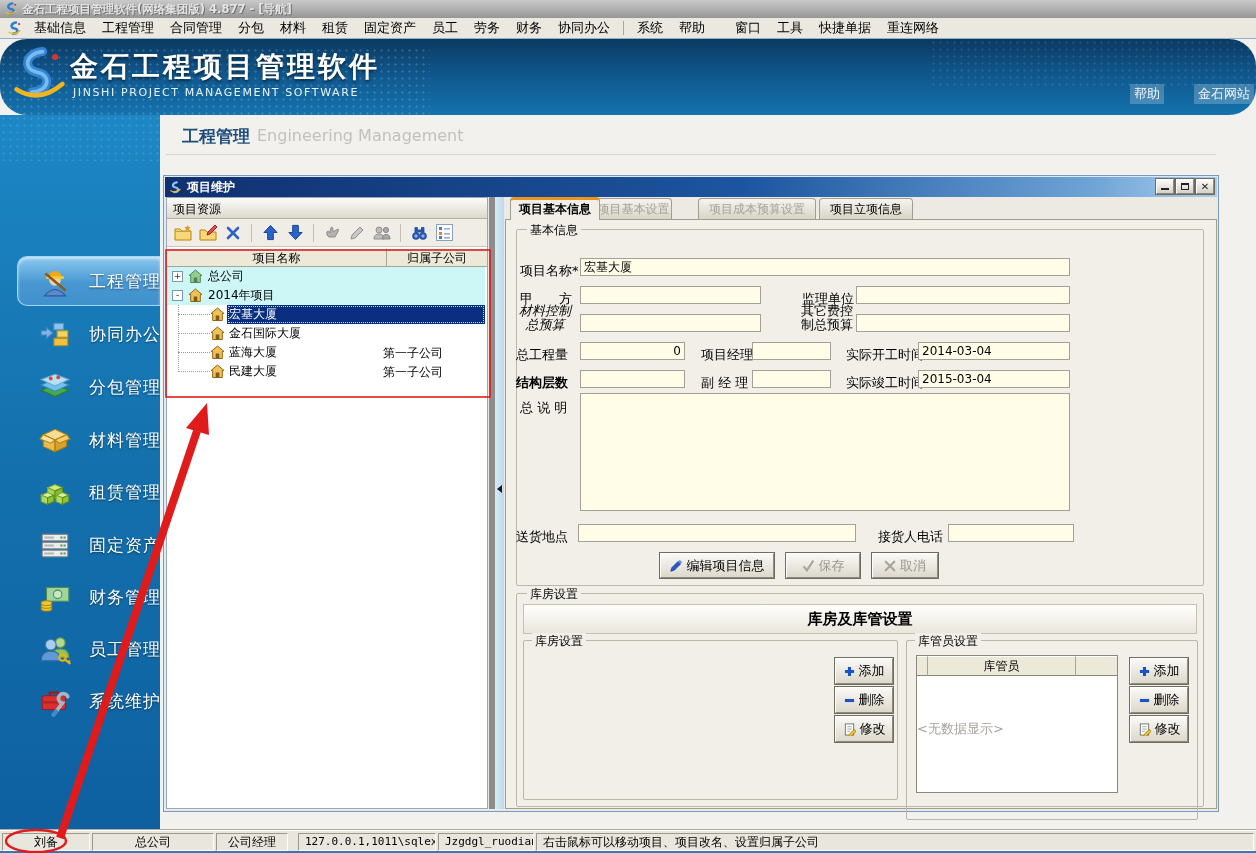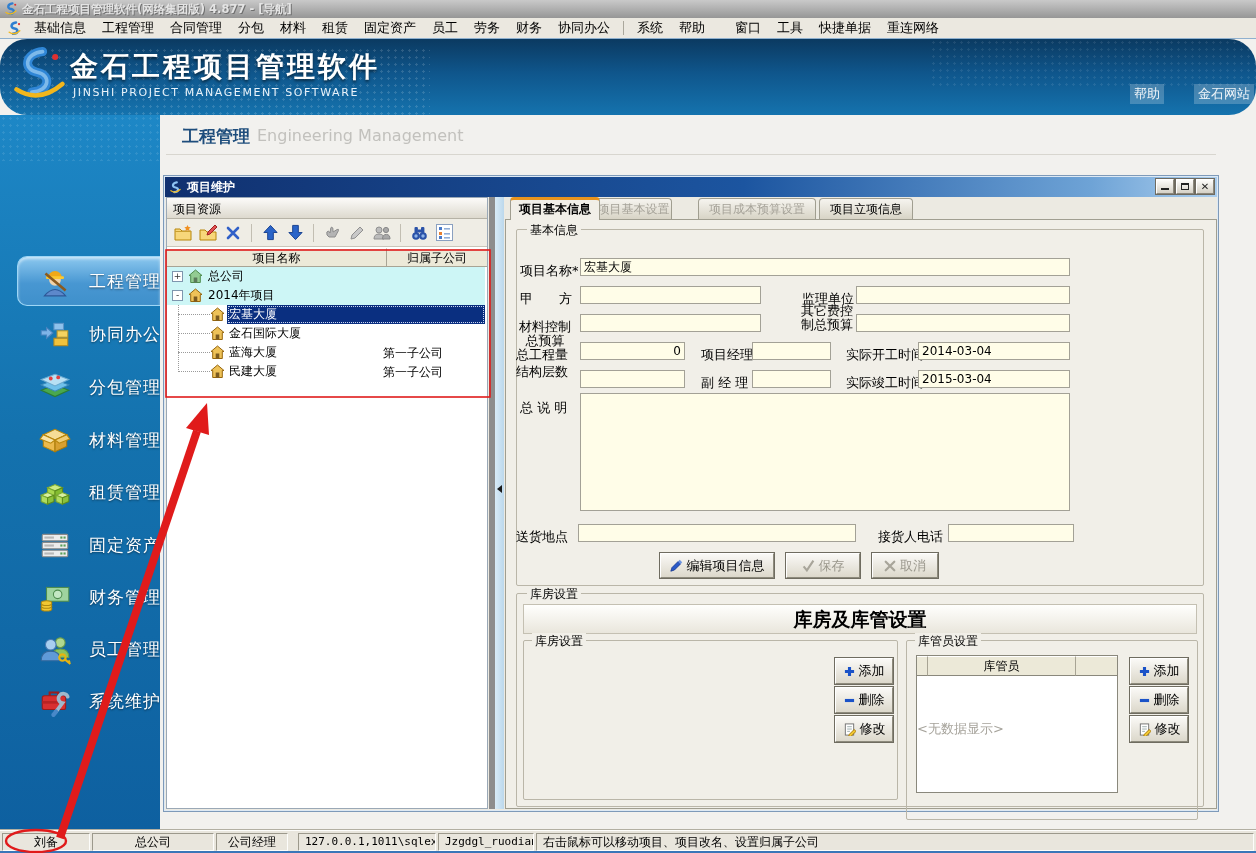--- a/index.html
+++ b/index.html
@@ -117,21 +117,21 @@
   .gt-hc { background:#ece9d8; border-right:1px solid #a8a494; border-bottom:1px solid #8a887c;
     border-top:1px solid #fff; text-align:center; line-height:19px; }
   .gt-row { display:flex; height:19px; line-height:18px; border-bottom:1px solid #d0cec4; }
   .gt-mk { width:11px; border-right:1px solid #d0cec4; position:relative; }
   .gt-mk .tri { position:absolute; left:2px; top:5px; width:0; height:0;
     border-top:4px solid transparent; border-bottom:4px solid transparent; border-left:6px solid #111; }
   .gt-cell { padding:0 4px; border-right:1px solid #d0cec4; }
   .gt-empty { position:absolute; width:100%; text-align:left; color:#a5a29a; font-size:13px; }
 
   #hdr-strip { position:absolute; background:linear-gradient(180deg,#fffffd,#e9e6dc);
-    border:1px solid #c4c0b2; text-align:center; font-size:19px; font-weight:bold; line-height:29px; }
+    border:1px solid #c4c0b2; text-align:center; font-size:15px; font-weight:bold; line-height:29px; }
 
   
   #statusbar { left:0; top:829px; width:1256px; height:24px; background:#e9e6dd; border-top:1px solid #b2afa2;
     box-shadow: inset 0 1px 0 #fdfdfb; }
   .sb { position:absolute; top:3px; height:18px; border:1px solid; border-color:#9c998c #fdfdfb #fdfdfb #9c998c;
     font-size:12px; line-height:16px; padding:0 6px; text-align:center; white-space:nowrap; overflow:hidden; }
   .sb.mono { font-family:"DejaVu Sans Mono","Liberation Mono",monospace; font-size:11px; }
   .sb.left { text-align:left; }
   #bottom-blue { left:0; top:851px; width:1256px; height:2px; background:#3a76b8; }
 
@@ -502,31 +502,31 @@
 
         <div class="fieldset" style="left:11px;top:32px;width:688px;height:357px;">
           <span class="legend" style="left:10px;">基本信息</span>
         </div>
         <span class="flabel" style="left:15px;top:65px;">项目名称*</span>
         <input class="tf" style="left: 75px; top: 61px; width: 490px;" value="宏基大厦">
         <span class="flabel" style="left:15px;top:93px;">甲　　方</span>
         <input class="tf" style="left: 75px; top: 89px; width: 181px;" value="">
         <span class="flabel" style="left:297px;top:93px;">监理单位</span>
         <input class="tf" style="left: 351px; top: 89px; width: 214px;" value="">
-        <span class="flabel2" style="left:9px;top:123px;width:62px;">材料控制总预算</span>
+        <span class="flabel2" style="left:9px;top:107px;width:62px;font-style:italic;">材料控制总预算</span>
         <input class="tf" style="left: 75px; top: 117px; width: 181px;" value="">
         <span class="flabel2" style="left:291px;top:107px;width:62px;">其它费控制总预算</span>
         <input class="tf" style="left: 351px; top: 117px; width: 214px;" value="">
         <span class="flabel" style="left:11px;top:149px;">总工程量</span>
         <input class="tf" style="left: 75px; top: 145px; width: 105px; text-align: right;" value="0">
         <span class="flabel" style="left:196px;top:149px;">项目经理</span>
         <input class="tf" style="left: 247px; top: 145px; width: 79px;" value="">
         <span class="flabel" style="left:341px;top:149px;">实际开工时间</span>
         <input class="tf" style="left: 413px; top: 145px; width: 152px;" value="2014-03-04">
-        <span class="flabel" style="left:11px;top:166px;">结构层数</span>
+        <span class="flabel" style="left:11px;top:177px;font-weight:bold;">结构层数</span>
         <input class="tf" style="left: 75px; top: 173px; width: 105px;" value="">
         <span class="flabel" style="left:196px;top:177px;">副 经 理</span>
         <input class="tf" style="left: 247px; top: 173px; width: 79px;" value="">
         <span class="flabel" style="left:341px;top:177px;">实际竣工时间</span>
         <input class="tf" style="left: 413px; top: 173px; width: 152px;" value="2015-03-04">
         <span class="flabel" style="left:15px;top:202px;">总 说 明</span>
         <textarea class="tf" style="left: 75px; top: 196px; width: 490px; height: 118px;"></textarea>
         <span class="flabel" style="left:11px;top:331px;">送货地点</span>
         <input class="tf" style="left: 73px; top: 327px; width: 278px;" value="">
         <span class="flabel" style="left:373px;top:331px;">接货人电话</span>

